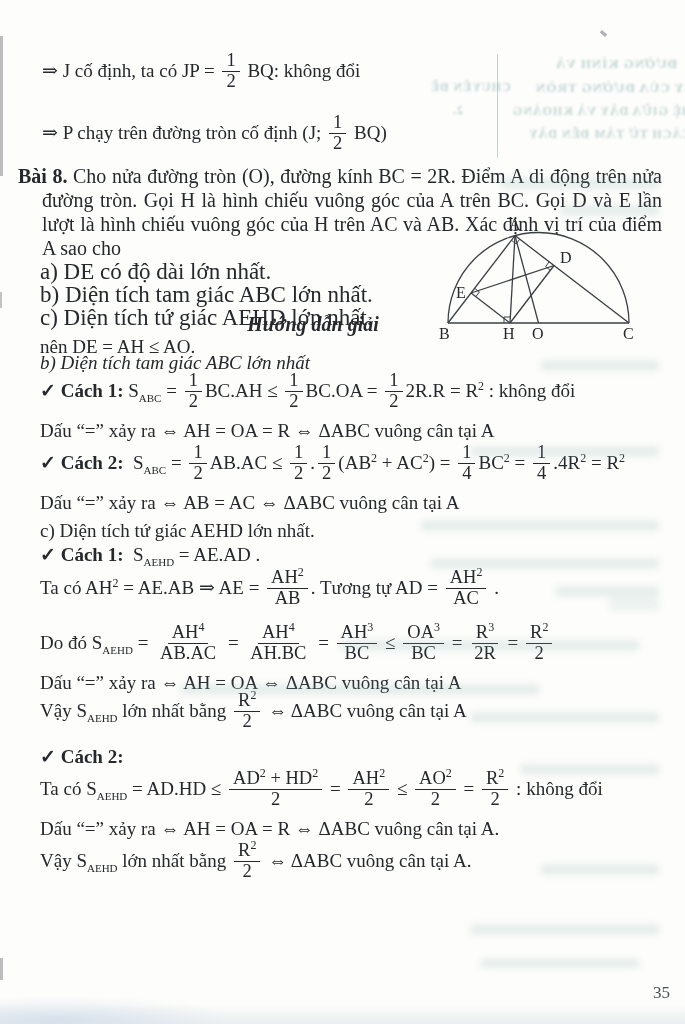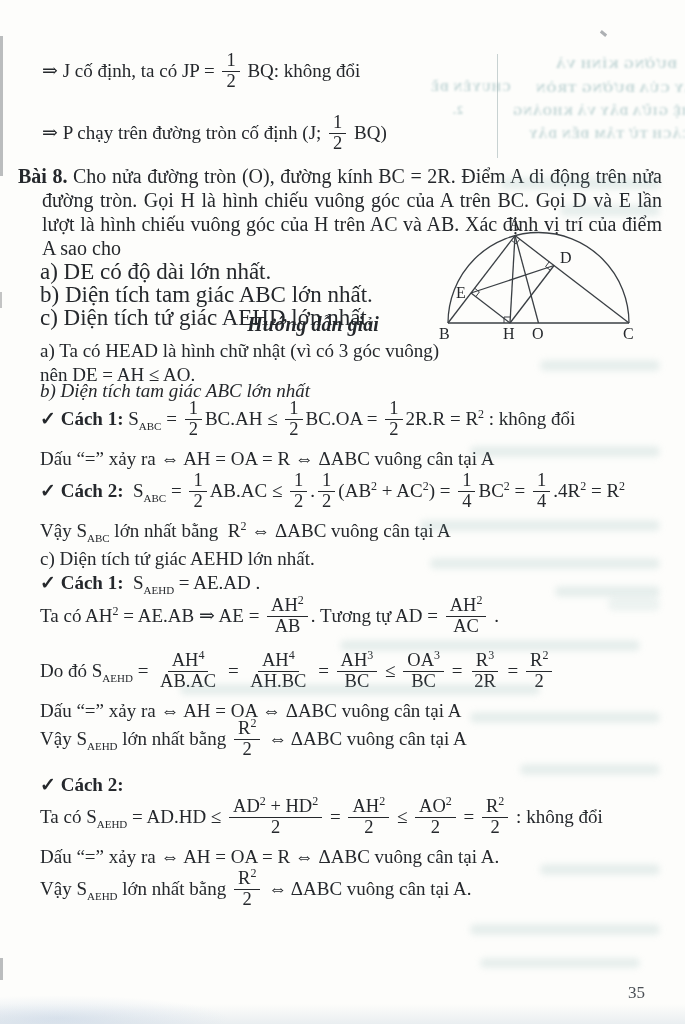--- a/index.html
+++ b/index.html
@@ -46,21 +46,21 @@
   #sln-8{margin-top:2px;}
   #sln-9{margin-top:2px;}
   #sln-10{margin-top:4px;}
   #sln-12{margin-top:-6px;height:54px;}
   #sln-13{height:56px;}
   #sln-15{margin-top:-10px;}
   #sln-16{margin-top:8px;}
   #sln-17{margin-top:-8px;height:56px;}
   #sln-19{margin-top:-6px;}
 
-  .pagenum{position:absolute;left:628px;top:983px;font-size:17px;color:#4a4f55;}
+  .pagenum{position:absolute;left:653px;top:983px;font-size:17px;color:#4a4f55;}
 
   
   .figure{position:absolute;left:425px;top:218px;width:245px;height:126px;}
   .figure svg{display:block;}
 
   
   .bleed{position:absolute;color:#86aeb0;font-weight:bold;opacity:.5;
          filter:blur(1px);transform:scaleX(-1);letter-spacing:1px;white-space:pre;}
   .smudge{position:absolute;background:rgba(140,180,182,.20);border-radius:6px;
           filter:blur(3px);height:11px;}
@@ -124,21 +124,20 @@
   <p class="prob"><b>Bài 8.</b><span> Cho nửa đường tròn (O), đường kính BC = 2R. Điểm A di động trên nửa đường tròn. Gọi H là hình chiếu vuông góc của A trên BC. Gọi D và E lần lượt là hình chiếu vuông góc của H trên AC và AB. Xác định vị trí của điểm A sao cho</span></p>
 
   <div class="items">
     <div>a) DE có độ dài lớn nhất.</div>
     <div>b) Diện tích tam giác ABC lớn nhất.</div>
     <div>c) Diện tích tứ giác AEHD lớn nhất.</div>
   </div>
 
   <div class="guide">Hướng dẫn giải</div>
   <div class="sol" id="sol">
-      <div id="sln-0" class="ln"><span>a) Ta có HEAD là hình chữ nhật (vì có 3 góc vuông)</span></div>
       <div id="sln-1" class="ln"><span>nên DE = AH ≤ AO.</span></div>
       <div id="sln-4" class="ln"><span>b) Diện tích tam giác ABC lớn nhất</span></div>
       <div id="sln-5" class="ln math">
         <span class="bld">✓ Cách 1: </span>
         <span>S<sub>ABC</sub></span>
         <span> = </span>
         <span class="fr"><span class="n">1</span><span class="d">2</span></span>
         <span>BC.AH ≤ </span>
         <span class="fr"><span class="n">1</span><span class="d">2</span></span>
         <span>BC.OA = </span>
@@ -154,21 +153,21 @@
         <span>AB.AC ≤ </span>
         <span class="fr"><span class="n">1</span><span class="d">2</span></span>
         <span>.</span>
         <span class="fr"><span class="n">1</span><span class="d">2</span></span>
         <span>(AB<sup>2</sup> + AC<sup>2</sup>) = </span>
         <span class="fr"><span class="n">1</span><span class="d">4</span></span>
         <span>BC<sup>2</sup> = </span>
         <span class="fr"><span class="n">1</span><span class="d">4</span></span>
         <span>.4R<sup>2</sup> = R<sup>2</sup></span>
       </div>
-      <div id="sln-9" class="ln"><span>Vậy </span><span>S<sub>ABC</sub></span><span> lớn nhất bằng  R<sup>2</sup> ⇔ ΔABC vuông cân tại A</span></div>
+      <div id="sln-8" class="ln"><span>Dấu “=” xảy ra ⇔ AB = AC ⇔ ΔABC vuông cân tại A</span></div>
       <div id="sln-10" class="ln"><span>c) Diện tích tứ giác AEHD lớn nhất.</span></div>
       <div id="sln-11" class="ln"><span class="bld">✓ Cách 1:  </span><span>S<sub>AEHD</sub></span><span> = AE.AD .</span></div>
       <div id="sln-12" class="ln math">
         <span>Ta có AH<sup>2</sup> = AE.AB ⇒ AE = </span>
         <span class="fr"><span class="n">AH<sup>2</sup></span><span class="d">AB</span></span>
         <span>. Tương tự AD = </span>
         <span class="fr"><span class="n">AH<sup>2</sup></span><span class="d">AC</span></span>
         <span> .</span>
       </div>
       <div id="sln-13" class="ln math">

